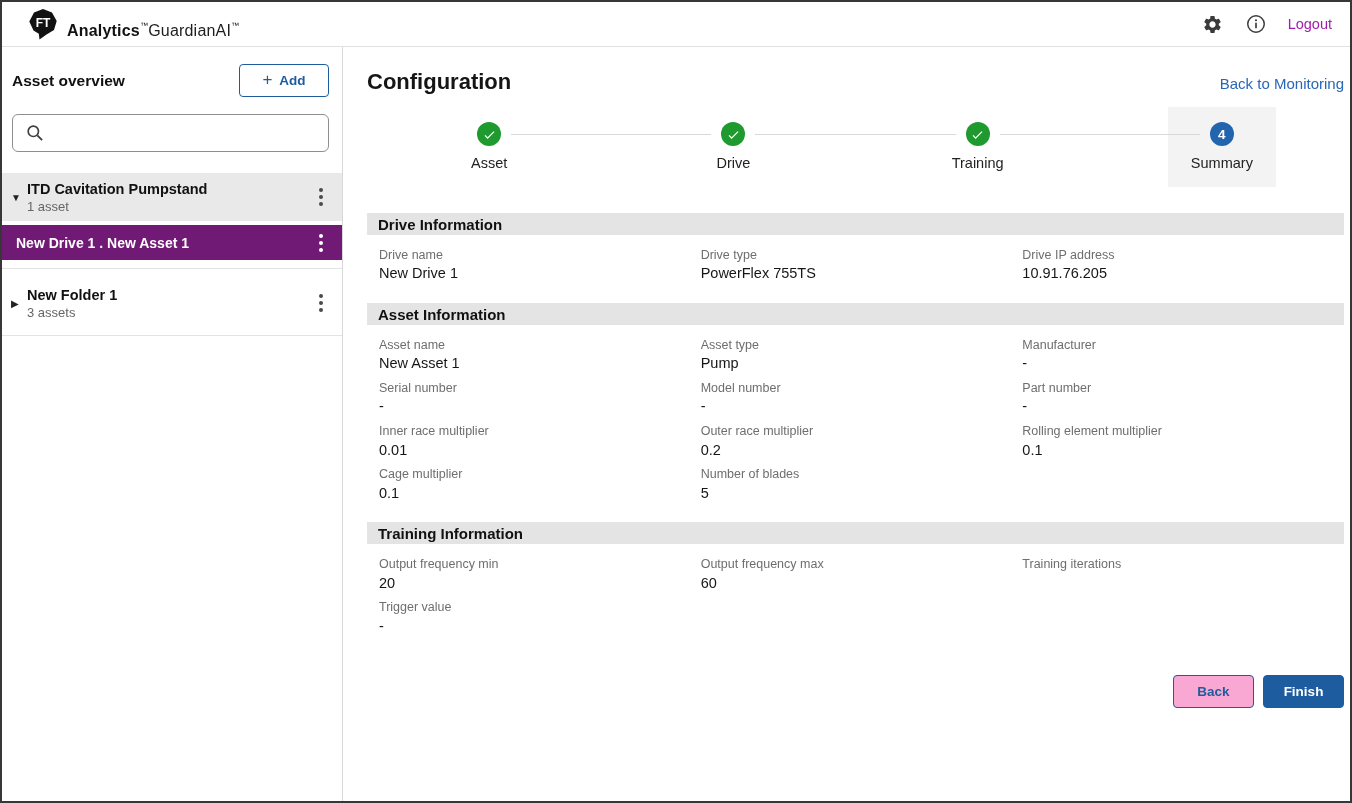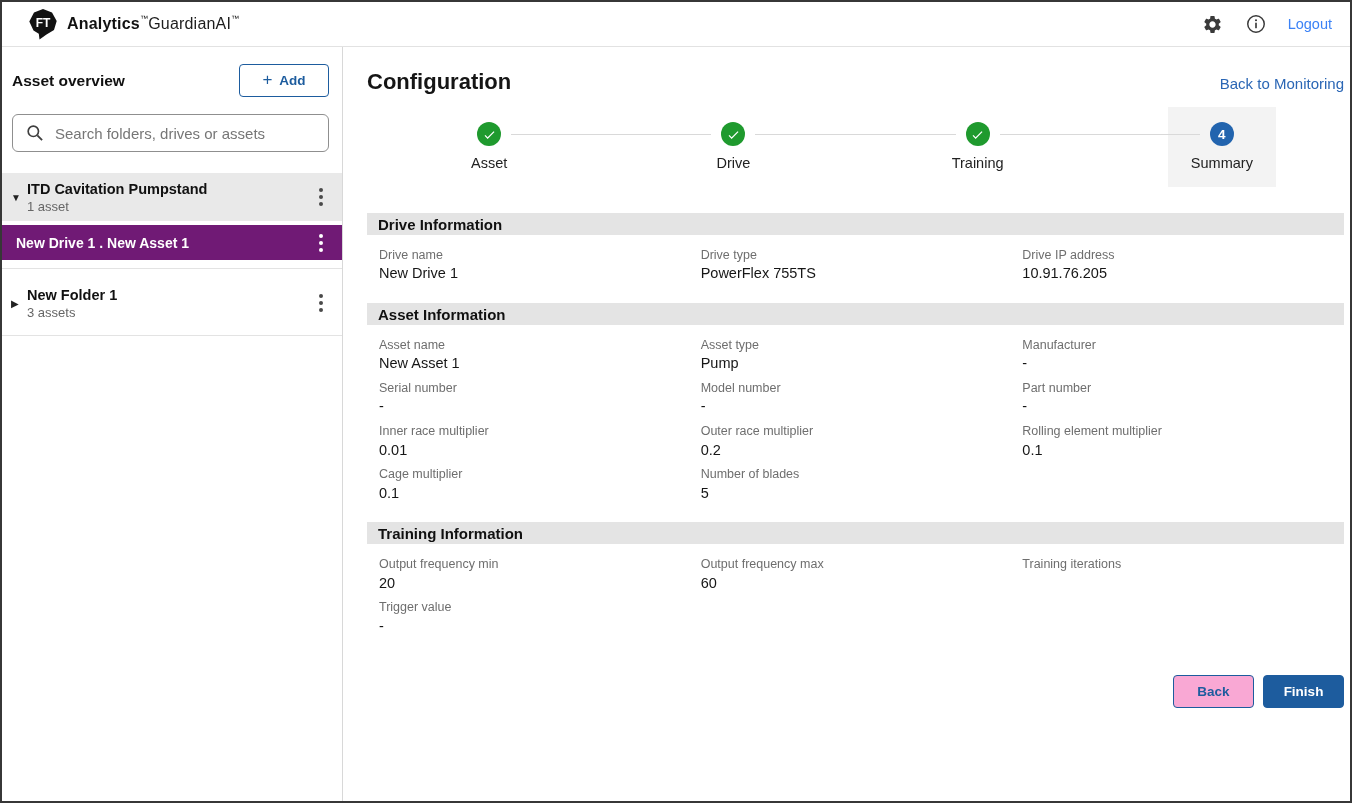--- a/index.html
+++ b/index.html
@@ -2,28 +2,28 @@
 <html><head>
 <meta charset="utf-8">
 <style>
   * { box-sizing: border-box; margin: 0; padding: 0; }
   html, body { width: 1352px; height: 803px; }
   body { font-family: "Liberation Sans", sans-serif; background: #fff; }
   .window { width: 1352px; height: 803px; border: 2px solid #373737; display: flex; flex-direction: column; background: #fff; overflow: hidden; }
 
   
   .app-header { flex: 0 0 45px; display: flex; align-items: center; justify-content: space-between; padding: 0 18px 0 26px; border-bottom: 1px solid #e2e2e2; background: #fff; }
-  .brand { display: flex; align-items: center; gap: 9px; }
+  .brand { display: flex; align-items: flex-end; gap: 9px; }
   .brand-text { font-size: 16px; color: #121212; letter-spacing: .2px; }
   .brand-primary { font-weight: bold; }
   .tm { font-size: 8px; vertical-align: top; position: relative; top: -1px; color: #121212; }
   .brand-secondary { font-weight: 400; color: #1d1d1d; }
   .header-right { display: flex; align-items: center; gap: 21px; }
   .icon-btn { background: none; border: none; cursor: pointer; width: 22px; height: 22px; display: flex; align-items: center; justify-content: center; padding: 0; }
-  .logout-link { color: #3b82f6; font-size: 14.5px; text-decoration: none; cursor: pointer; }
+  .logout-link { color: #a21caf; font-size: 14.5px; text-decoration: none; cursor: pointer; }
 
   
   .content-row { flex: 1; display: flex; min-height: 0; }
 
   
   .sidebar { flex: 0 0 341px; width: 341px; border-right: 1px solid #d8d8d8; padding-top: 17px; overflow: hidden; }
   .sidebar-head { display: flex; align-items: center; justify-content: space-between; padding: 0 13px 0 10px; gap: 36px; }
   .sidebar-title { font-size: 15.5px; font-weight: bold; color: #111; }
   .add-btn { display: flex; align-items: center; justify-content: center; gap: 7px; width: 90px; height: 33px; border: 1px solid #1d5c9e; border-radius: 4px; background: #fff; color: #1d5c9e; font-size: 13.5px; font-weight: bold; font-family: inherit; cursor: pointer; }
   .add-plus { font-size: 17px; font-weight: 400; line-height: 1; position: relative; top: -1px; }
@@ -111,21 +111,20 @@
         <button class="add-btn">
           <span class="add-plus">+</span>
           <span>Add</span>
         </button>
       </div>
       <div class="search-wrap">
         <svg width="20" height="20" viewBox="0 0 24 24">
             <circle cx="10" cy="10" r="6.2" fill="none" stroke="#3f3f3f" stroke-width="2"></circle>
             <line x1="14.8" y1="14.8" x2="20.5" y2="20.5" stroke="#3f3f3f" stroke-width="2.2"></line>
           </svg>
-        <input type="text" placeholder="Search folders, drives or assets" style="">
       </div>
       <div id="tree">
           <div class="tree-folder">
             <span class="caret">▼</span>
             <div class="t-main">
               <div class="t-name">ITD Cavitation Pumpstand</div>
               <div class="t-sub">1 asset</div>
             </div>
             <button class="kebab">
               <span class="dot"></span>

